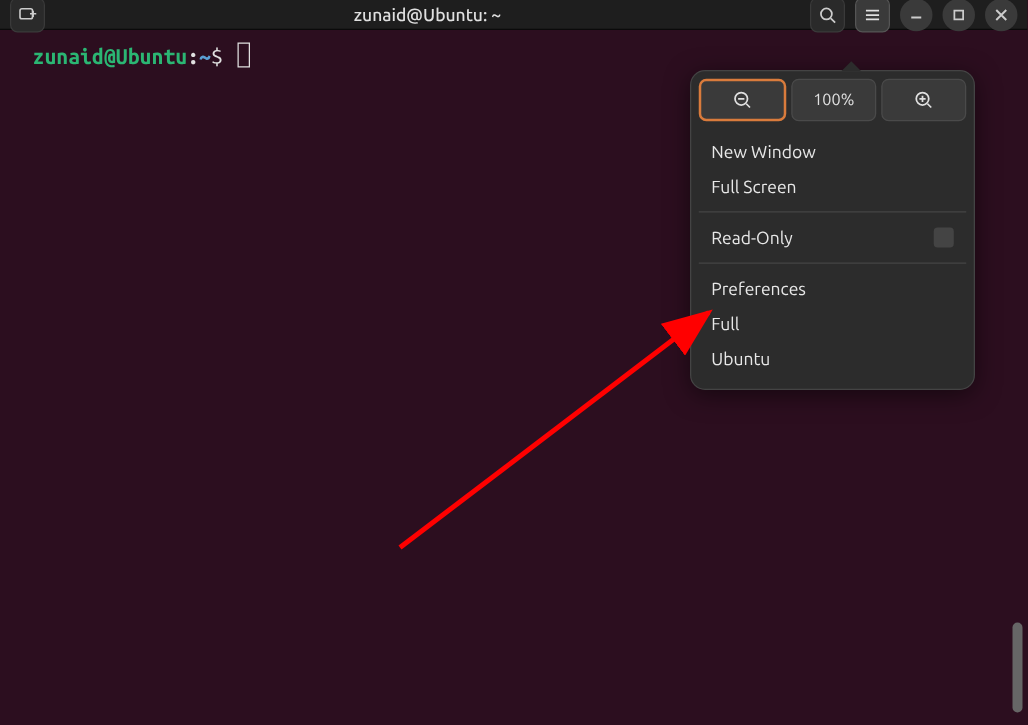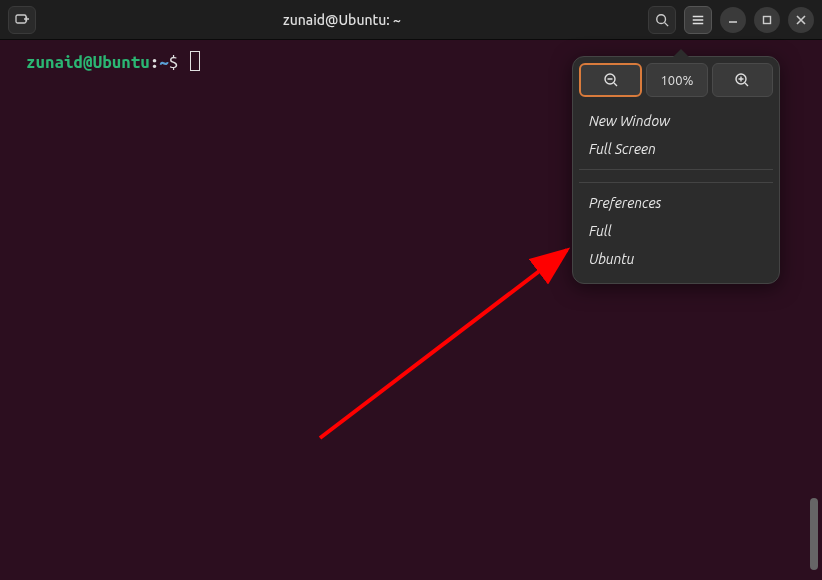--- a/index.html
+++ b/index.html
@@ -5,21 +5,21 @@
     * { margin: 0; padding: 0; box-sizing: border-box; }
     body {
       width: 822px;
       height: 580px;
       background: #2c0e1f;
       font-family: Ubuntu, "Segoe UI", sans-serif;
       position: relative;
       overflow: hidden;
     }
     .titlebar {
-      height: 40px;
+      height: 24px;
       background: #1e1e1e;
       display: flex;
       align-items: center;
       padding: 0 8px;
       border-bottom: 1px solid #0a0a0a;
     }
     .titlebar-left {
       display: flex;
       gap: 8px;
     }
@@ -73,21 +73,21 @@
       width: 10px;
       height: 20px;
       border: 1px solid #e0e0e0;
       vertical-align: -3px;
       margin-left: 2px;
     }
     .popover {
       position: absolute;
       top: 56px;
       right: 42px;
-      width: 208px;
+      width: 228px;
       background: #2c2c2c;
       border: 1px solid #444;
       border-radius: 12px;
       box-shadow: 0 4px 20px rgba(0,0,0,.5);
       padding: 6px;
       color: #e8e8e8;
       font-size: 14px;
     }
     .popover::before{
       content:"";
@@ -127,21 +127,20 @@
       background: #444;
       margin: 2px 0;
     }
     .menu-item {
       padding: 6px 10px;
       border-radius: 4px;
       cursor: pointer;
       display: flex;
       align-items: flex-start;
       justify-content: space-between;
-      font-style: italic;
     }
     .checkbox-indicator {
       width: 16px;
       height: 16px;
       background: #444;
       border-radius: 3px;
     }
     .chevron {
       color: #888;
     }
@@ -228,20 +227,24 @@
   <div class="menu-section">
     <div class="menu-item">
       <span>New Window</span>
     </div>
     <div class="menu-item">
       <span>Full Screen</span>
     </div>
   </div>
   <div class="menu-divider"></div>
   <div class="menu-section">
+    <div class="menu-item">
+      <span>Read-Only</span>
+      <span class="checkbox-indicator"></span>
+    </div>
   </div>
   <div class="menu-divider"></div>
   <div class="menu-section">
     <div class="menu-item">
       <span>Preferences</span>
     </div>
     <div class="menu-item">
       <span>Full</span>
     </div>
     <div class="menu-item">

